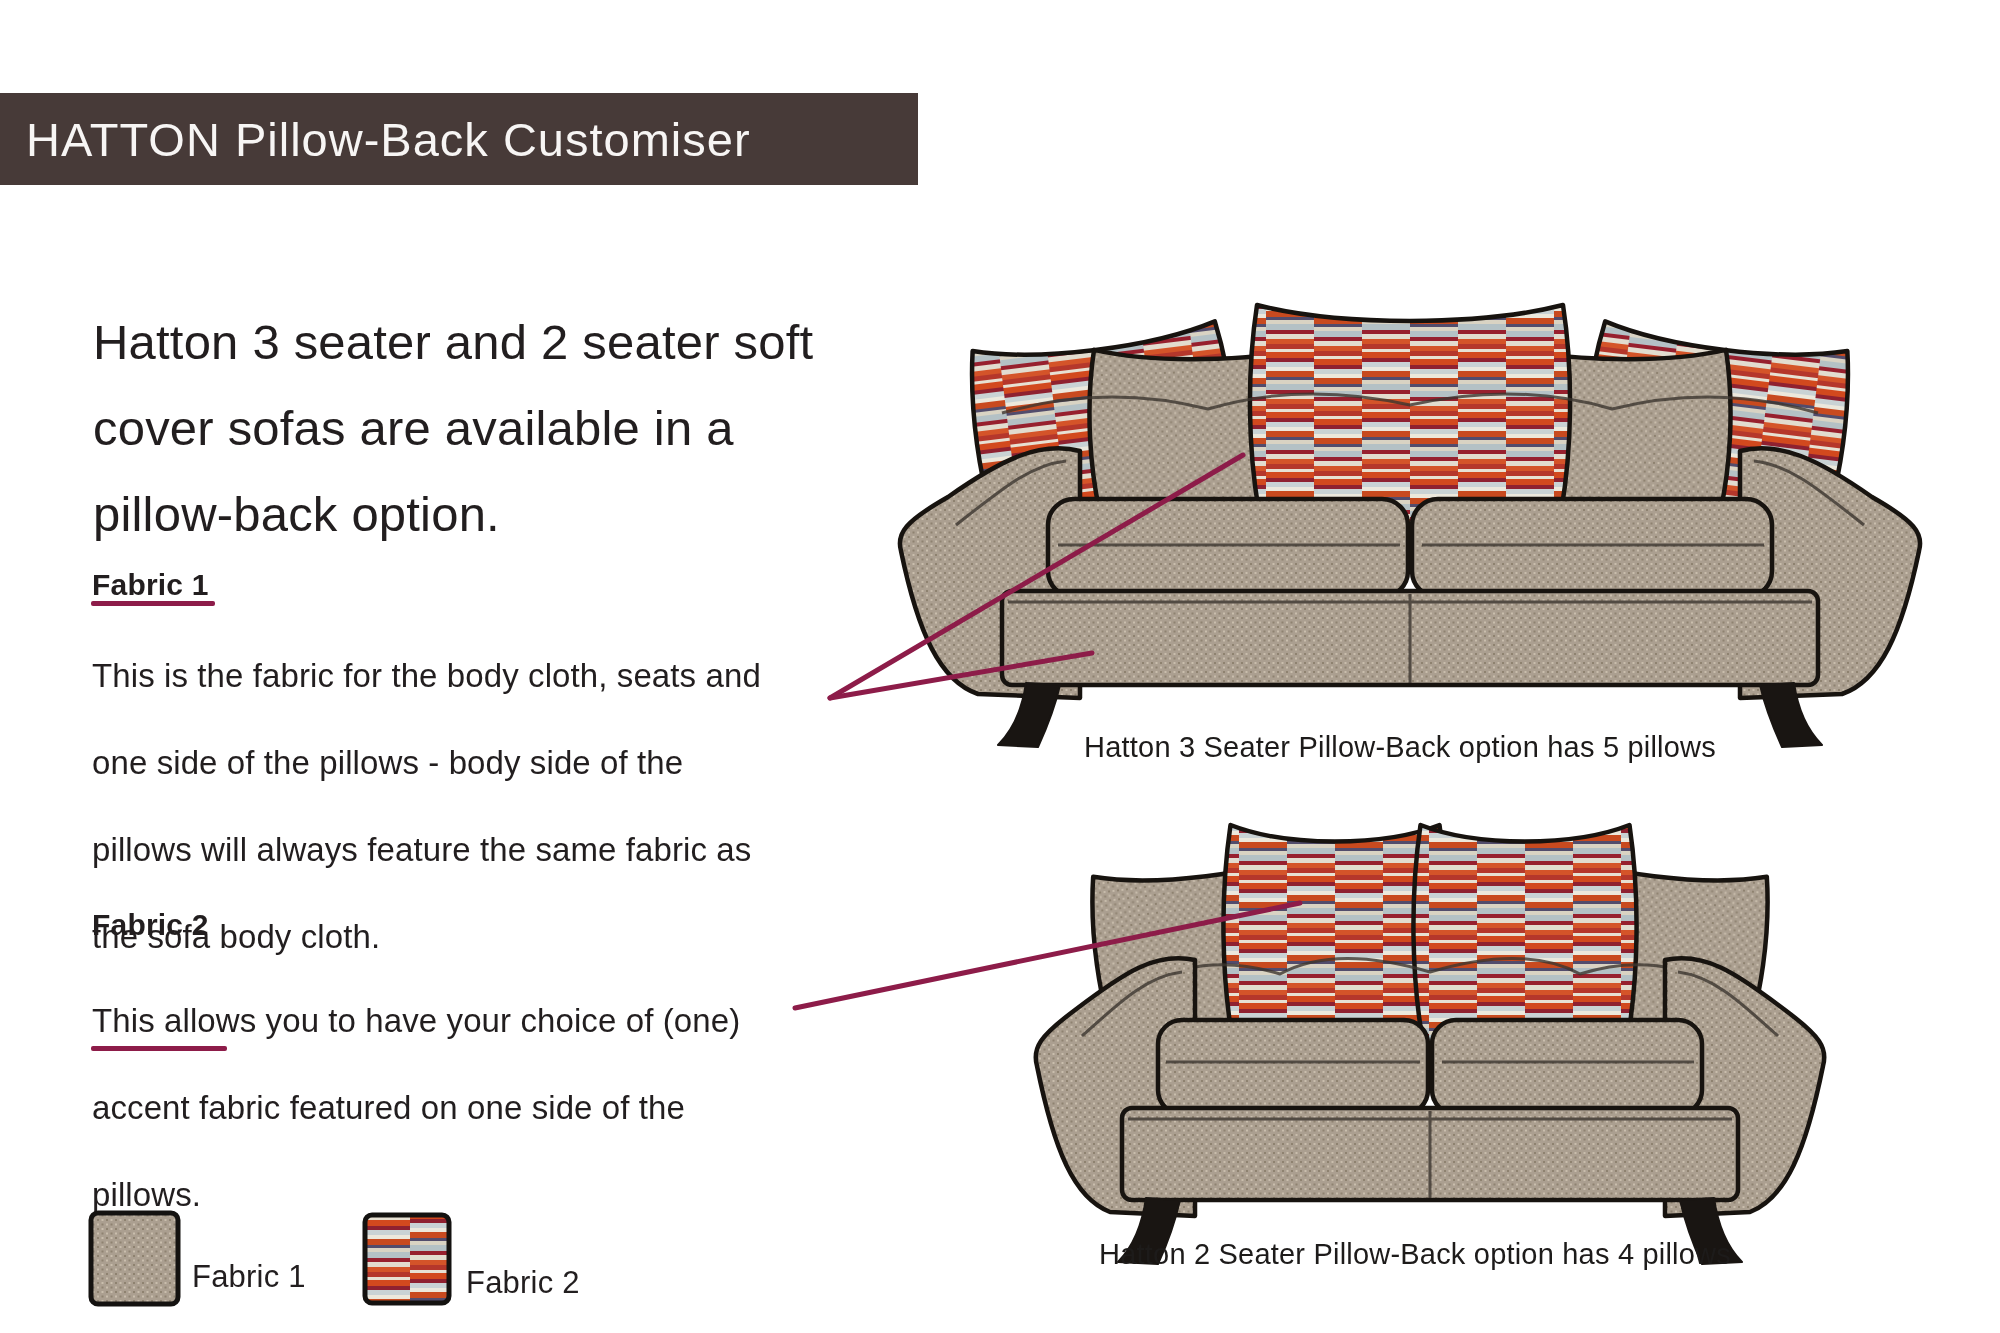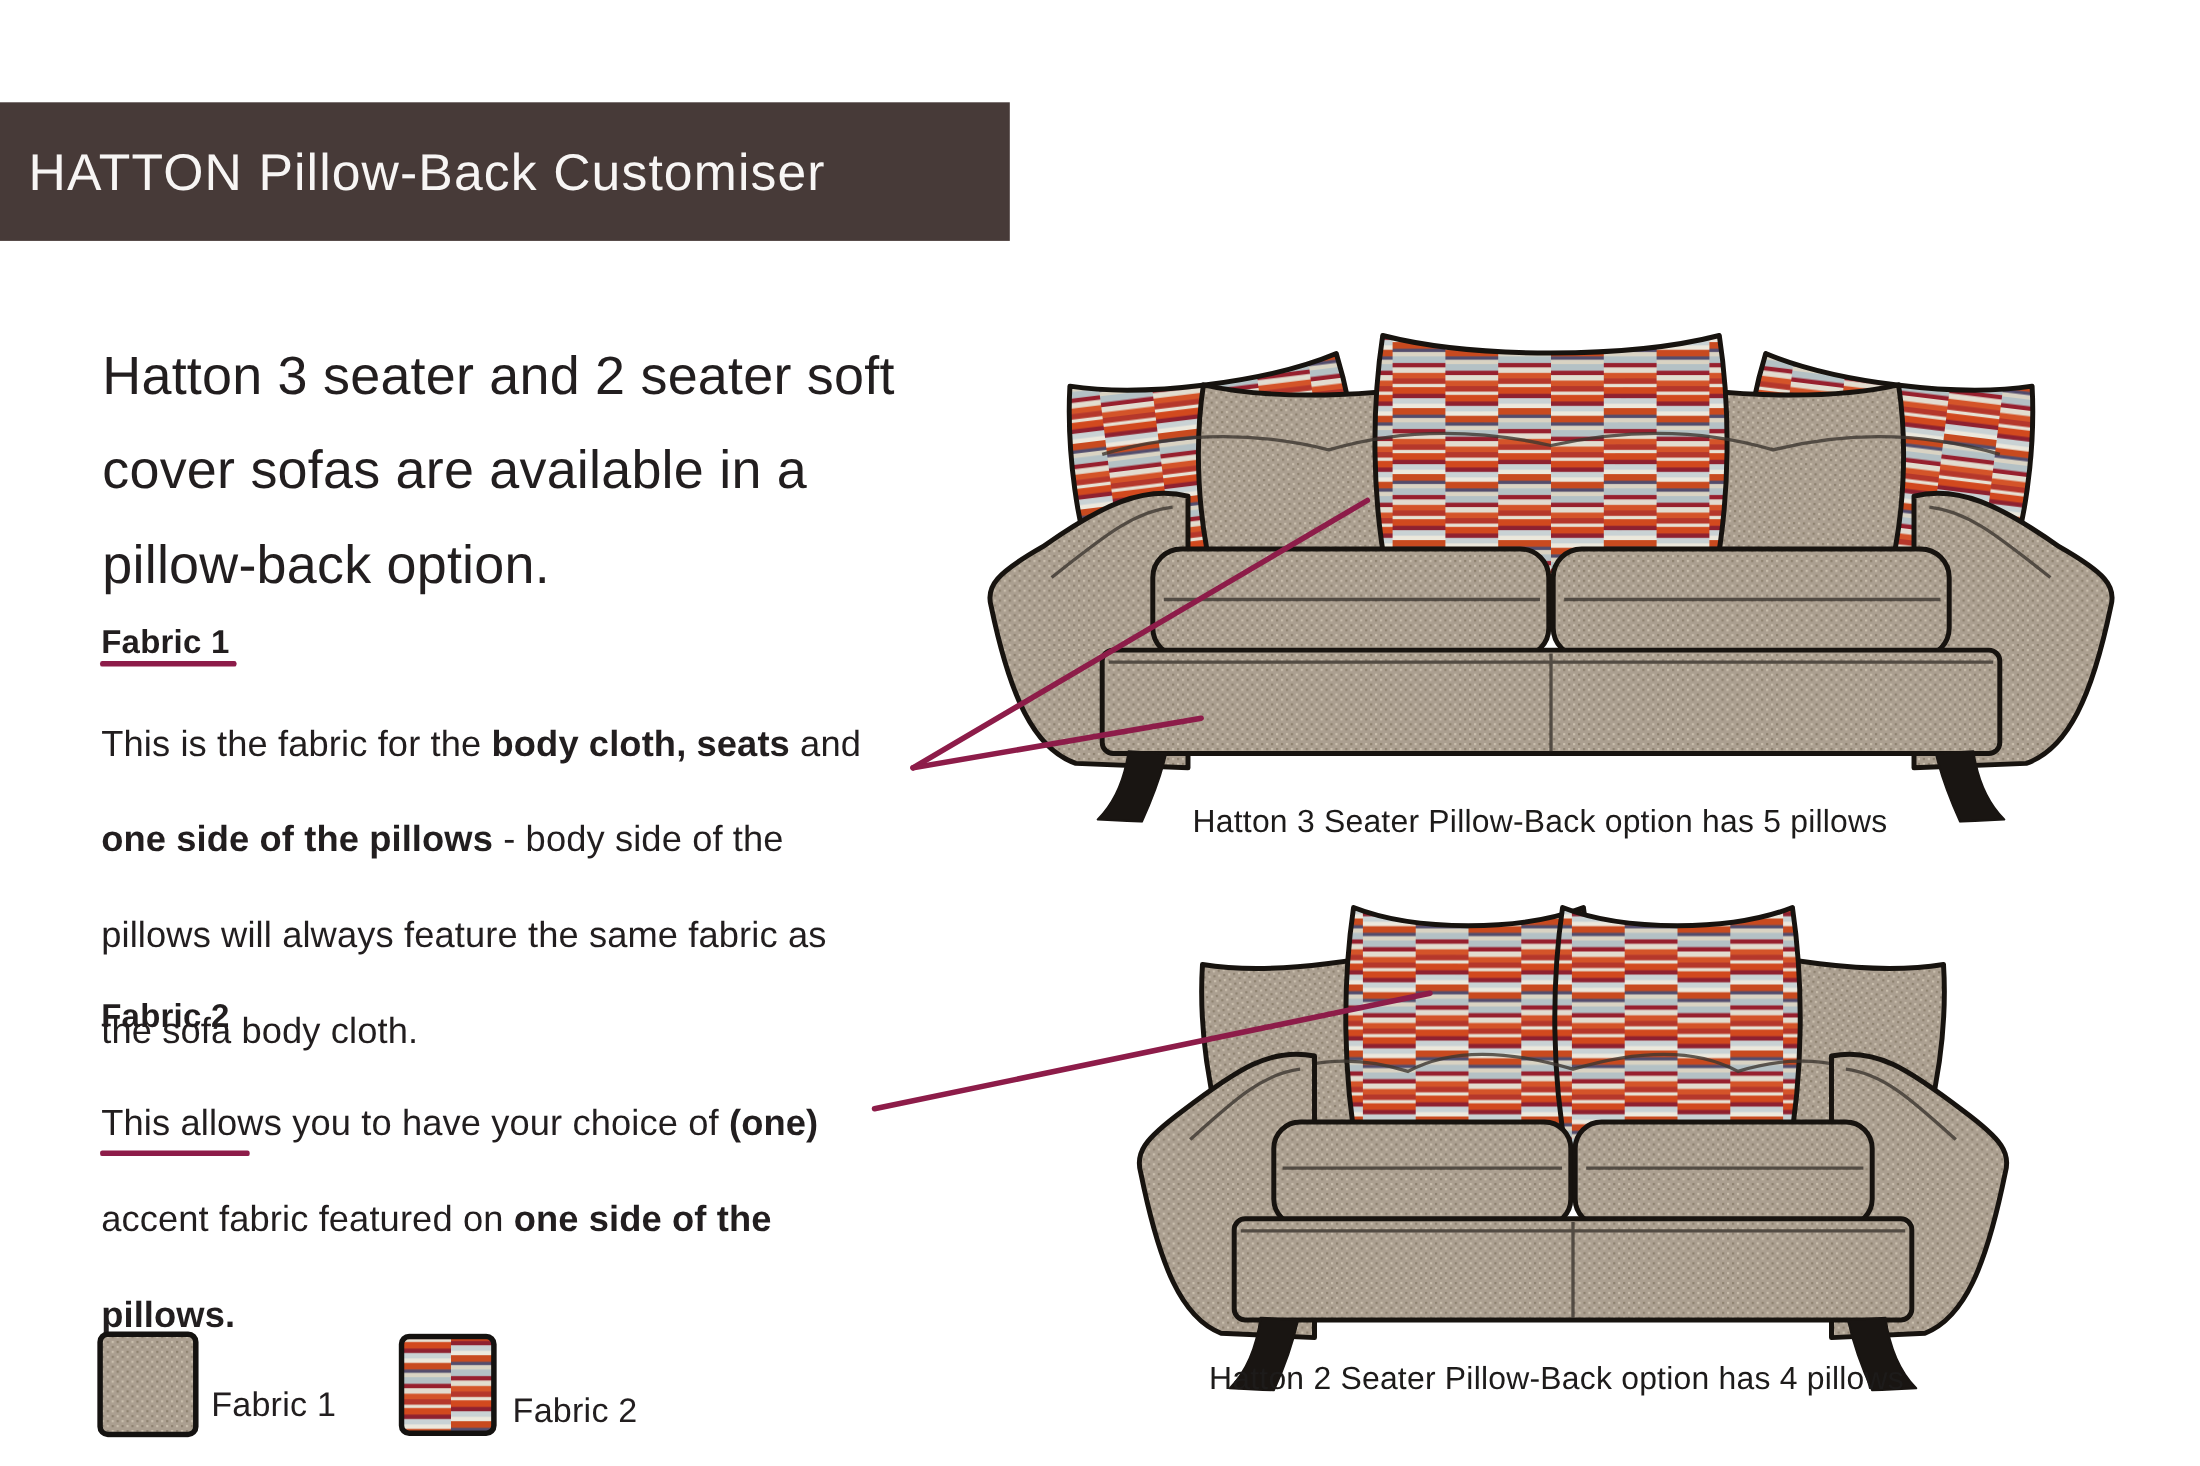--- a/index.html
+++ b/index.html
@@ -1,30 +1,30 @@
 <!DOCTYPE html>
 <html><head>
 <meta charset="utf-8">
 <style>
   html,body{margin:0;padding:0;background:#fff;}
   .page{position:relative;width:2000px;height:1333px;background:#fff;overflow:hidden;
         font-family:"Liberation Sans",sans-serif;}
-  .header-bar{position:absolute;left:0;top:93px;width:918px;height:126px;display:flex;align-items:center;}
+  .header-bar{position:absolute;left:0;top:93px;width:918px;height:92px;display:flex;align-items:center;}
   .header-title{padding-left:26px;font-size:47px;font-weight:500;letter-spacing:1px;white-space:nowrap;}
   .intro{position:absolute;left:93px;top:299px;font-size:49px;line-height:86px;letter-spacing:.2px;}
   .sec-h{position:absolute;margin:0;font-size:30px;font-weight:700;line-height:34px;letter-spacing:.2px;}
   .f1h{left:92px;top:568px;}
   .f2h{left:92px;top:908px;}
   .accent-underline{position:absolute;height:5px;border-radius:2px;}
   .u1{left:91px;top:601px;width:124px;}
   .u2{left:91px;top:1046px;width:136px;}
   .body{position:absolute;left:92px;font-size:33px;line-height:87px;letter-spacing:.1px;}
   .f1b{top:632px;}
   .f2b{top:977px;}
-  .body b{font-weight:700;}
+  .body b{font-weight:400;}
   .tline{white-space:nowrap;}
   .caption{position:absolute;width:800px;text-align:center;font-size:29px;color:#1d1b1a;letter-spacing:.2px;}
   .cap1{left:1000px;top:731px;}
   .cap2{left:1015px;top:1238px;}
   .sofa{position:absolute;}
   .s3{left:890px;top:293px;width:1040px;height:455px;}
   .s2{left:1030px;top:810px;width:800px;height:455px;}
   .sofa [data-pillow], .sofa .bodyshape{stroke:#17130f;stroke-width:4.5;stroke-linejoin:round;}
   .sofa .seam, .sofa .pipe{fill:none;stroke:#3c362f;stroke-width:3;opacity:.8;}
   .sofa .leg{fill:#191512;stroke:#191512;stroke-width:2;stroke-linejoin:round;}

